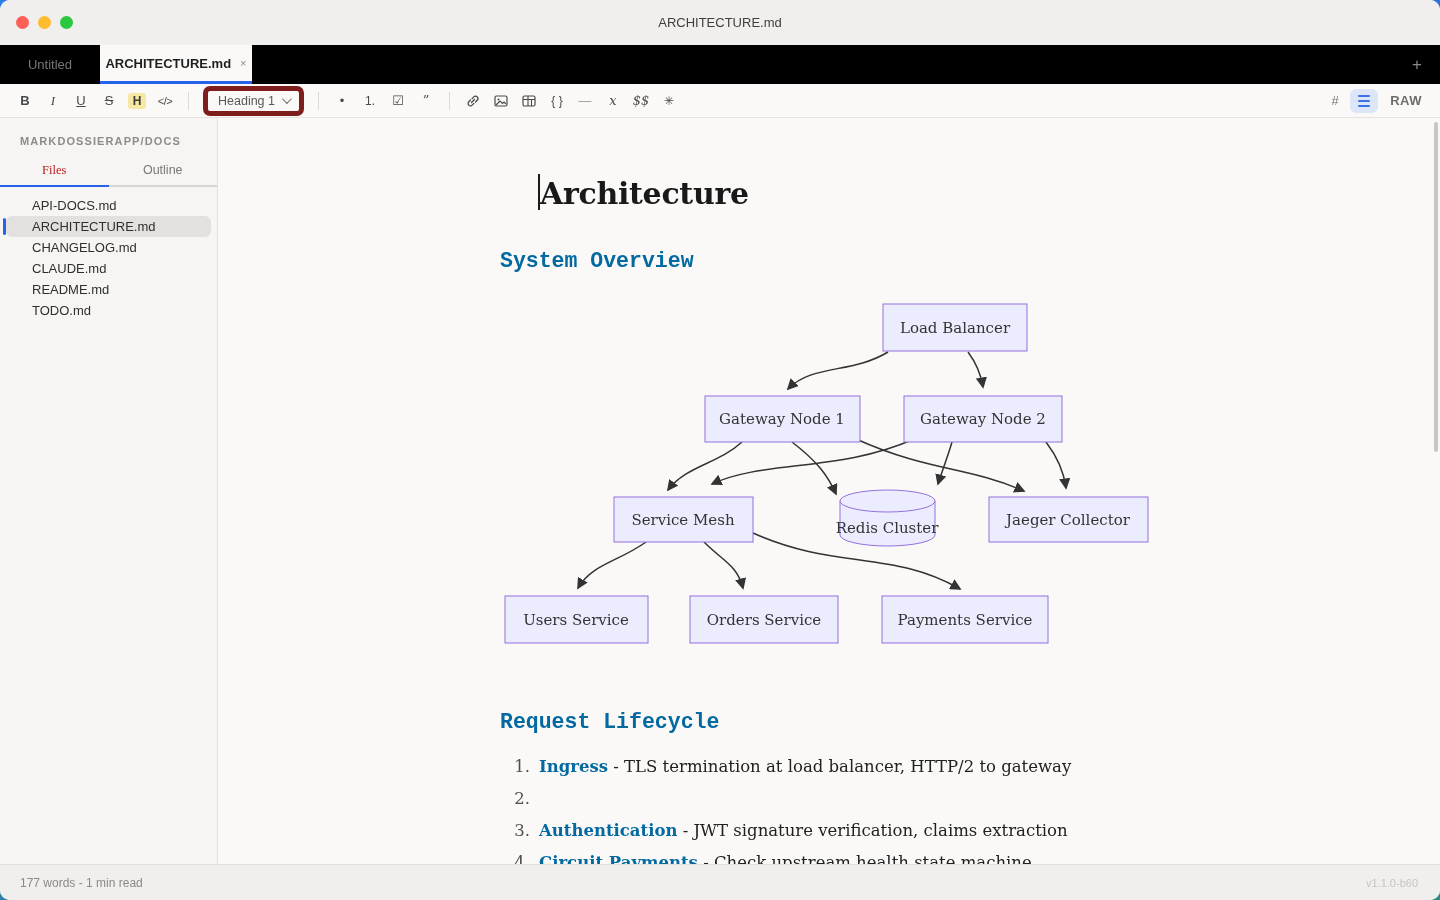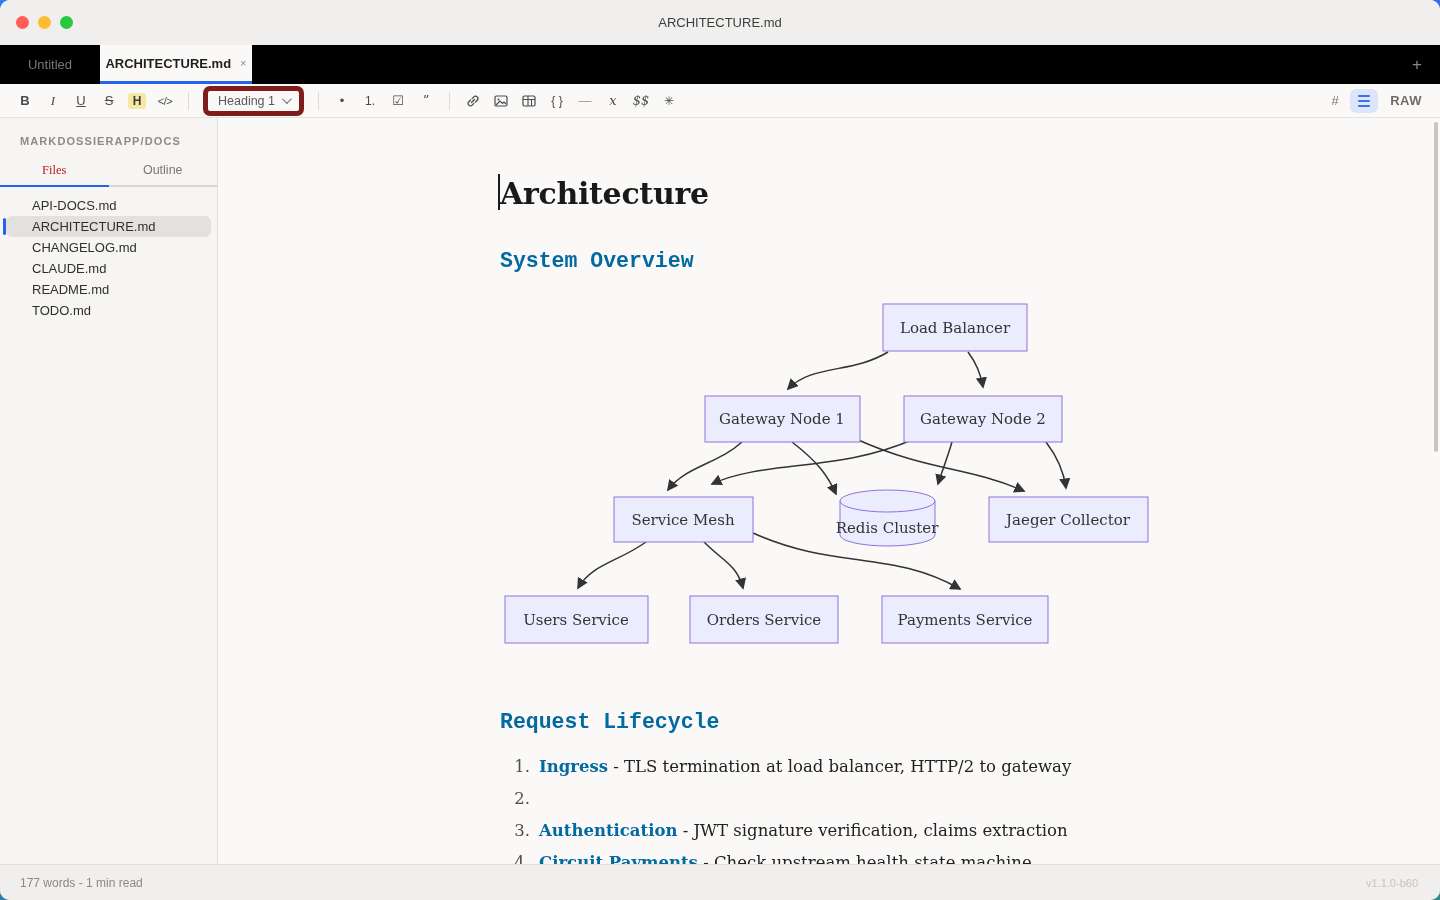--- a/index.html
+++ b/index.html
@@ -65,21 +65,21 @@
   .sb-tab { flex:1; text-align:center; font-size:12.5px; padding-bottom:7px; }
   .sb-tab.on { color:#b91c1c; border-bottom:2px solid #2563eb;font-family:Liberation Serif, serif; }
   .sb-tab.off { color:#7a7876; border-bottom:2px solid #d8d6d2; }
   .filelist { padding:8px 0 0; }
   .file { position:relative; height:21px; display:flex; align-items:center; padding-left:26px; font-size:13px; color:#2f2f2f; margin:0 6px; border-radius:6px; }
   .file.sel { background:#e3e1df; }
   .file.sel::before { content:""; position:absolute; left:-3px; top:2px; bottom:2px; width:3px; border-radius:3px; background:#2563eb; }
   
   .content { flex:1; position:relative; background:#faf9f8; overflow:hidden; }
   .page { padding-left:282px; width:100%; font-family:"DejaVu Serif",serif; color:#222; }
-  .doc-h1 { position:relative; margin-top:58px; font-size:30px; font-weight:700; color:#191919; letter-spacing:-0.3px; }
+  .doc-h1 { position:relative; margin-top:58px; font-size:30px; font-weight:700; color:#191919; letter-spacing:-0.3px;margin-left:40px; }
   .caret { position:absolute; left:-2px; top:-2px; width:1.5px; height:36px; background:#1a1a1a; }
   .doc-h2 { font-size:21.5px; font-weight:700; color:#0369a1;font-family:Liberation Mono, monospace; }
   .h2-overview { margin-top:38px; }
   .h2-lifecycle { margin-top:60px; }
   .diagram { margin-top:25px; display:block; }
   .lifecycle { margin-top:24px; list-style:none; }
   .lifecycle li { display:flex; align-items:baseline; margin-bottom:14.5px; font-size:16.5px; line-height:17.5px; color:#222; }
   .li-num { color:#4f4f4f; width:22px; flex:none; margin-left:8px; text-align:right; margin-right:9px; }
   .li-term { font-weight:700; color:#0369a1; white-space:pre; }
   .li-text { white-space:pre-wrap; }

